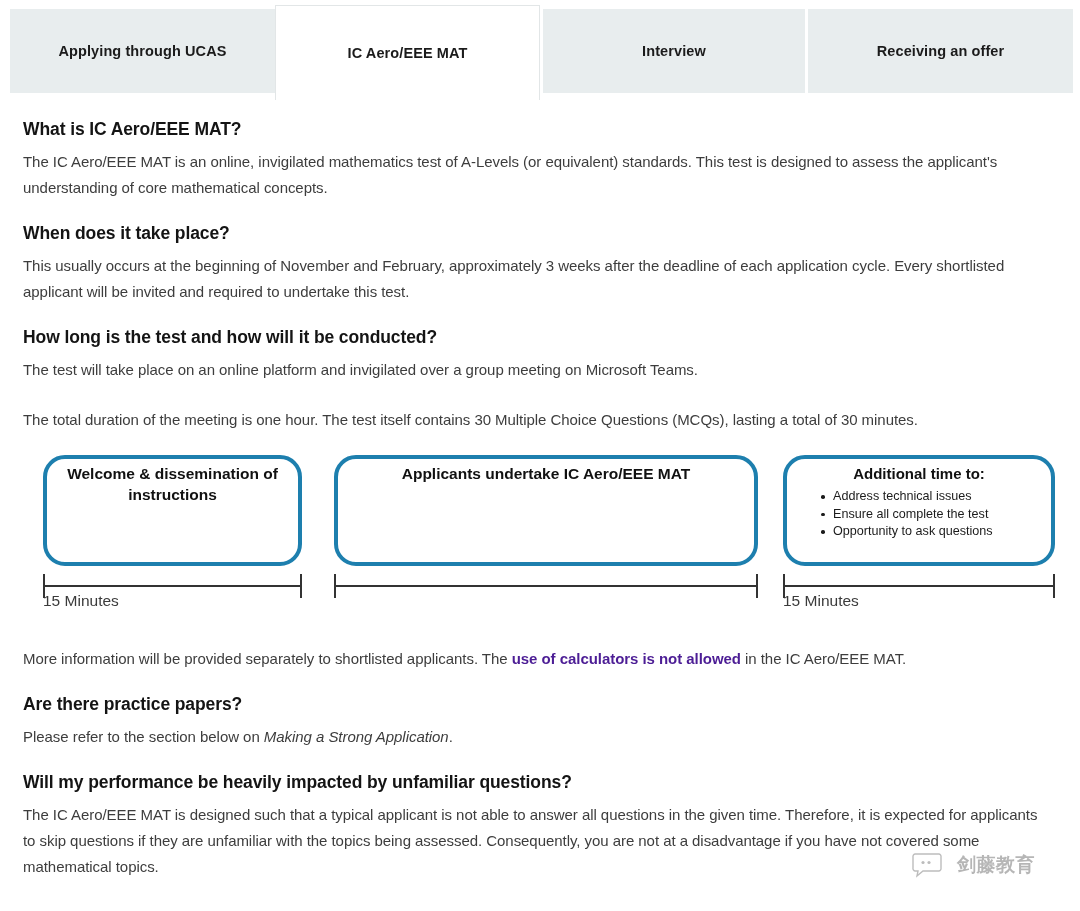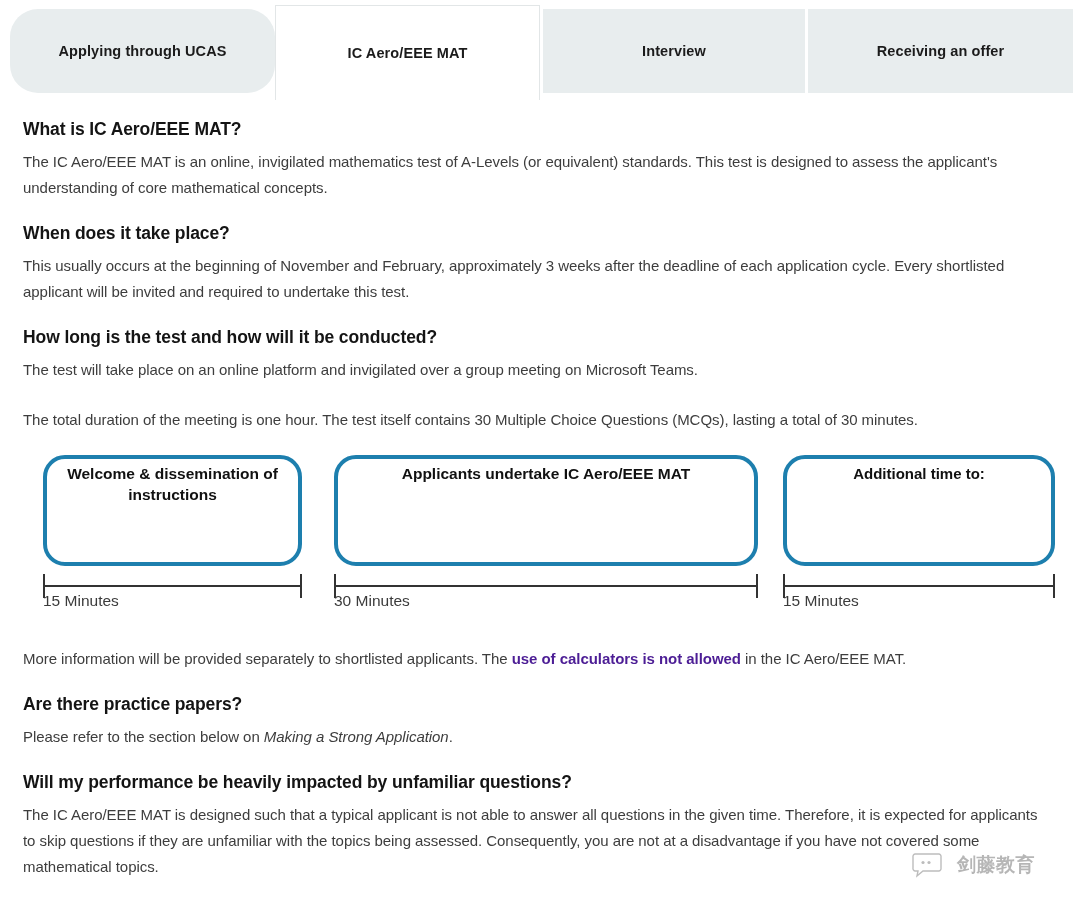--- a/index.html
+++ b/index.html
@@ -40,21 +40,21 @@
     cursor: pointer;
   }
   .tab.active {
     background: #ffffff;
     top: 5px;
     height: 95px;
     border: 1px solid #e2e6e7;
     border-bottom: none;
     z-index: 3;
   }
-  .tab-0 { left: 10px;   width: 265px; border-radius: 28px; }
+  .tab-0 { left: 10px;   width: 265px; }
   .tab-1 { left: 275px;  width: 265px; }
   .tab-2 { left: 543px;  width: 262px; }
   .tab-3 { left: 808px;  width: 265px; }
 
   
   .content {
     position: absolute;
     left: 0;
     top: 101px;
     width: 1080px;
@@ -251,27 +251,31 @@
     </div>
 
     <div class="tl-col" style="left:322px; width:424px;">
       <div class="tl-box">
         <div class="tl-title">Applicants undertake IC Aero/EEE MAT</div>
       </div>
       <div class="measure">
         <div class="rule"></div>
         <div class="cap l"></div>
         <div class="cap r"></div>
-        <div class="lbl">30 Minutes</div>
       </div>
     </div>
 
     <div class="tl-col" style="left:771px; width:272px;">
       <div class="tl-box">
         <div class="tl-title small">Additional time to:</div>
+        <ul class="tl-bullets">
+          <li>Address technical issues</li>
+          <li>Ensure all complete the test</li>
+          <li>Opportunity to ask questions</li>
+        </ul>
       </div>
       <div class="measure">
         <div class="rule"></div>
         <div class="cap l"></div>
         <div class="cap r"></div>
         <div class="lbl">15 Minutes</div>
       </div>
     </div>
 
   </div>

